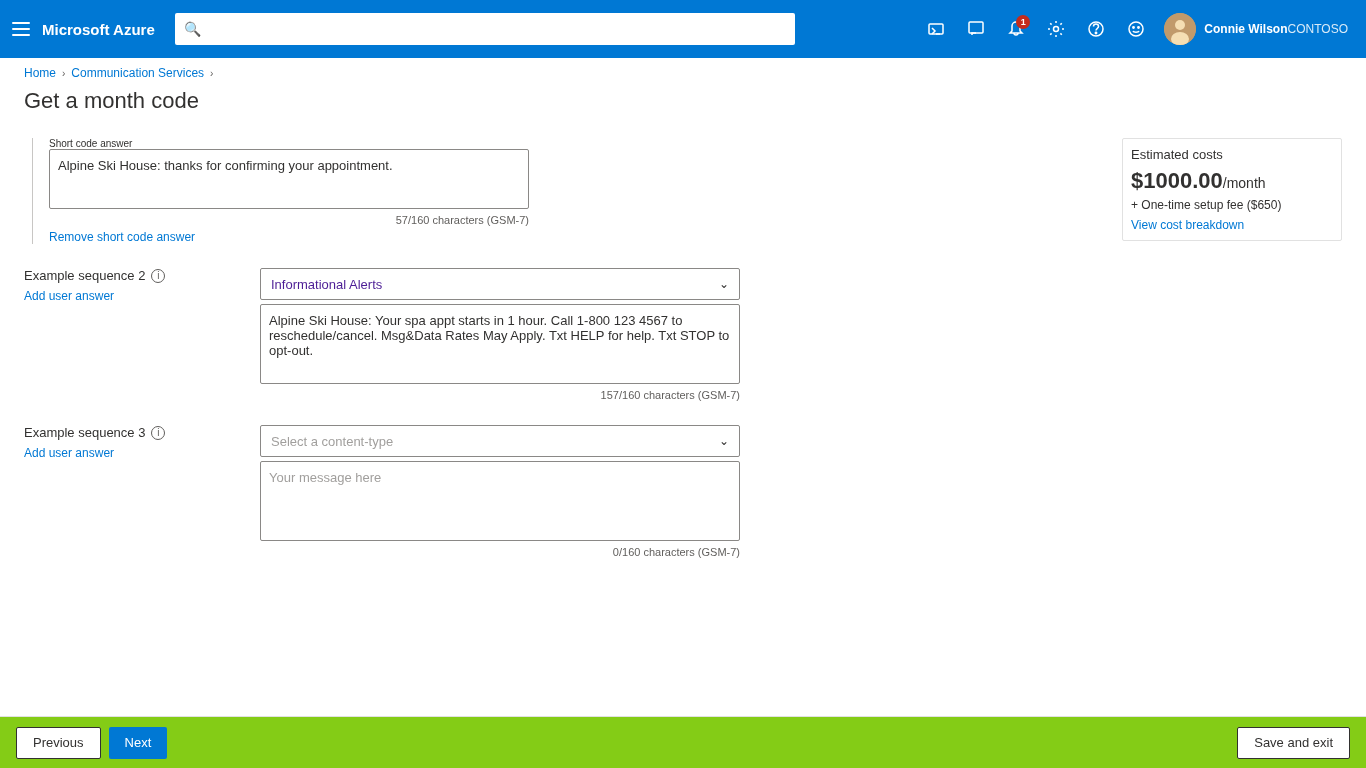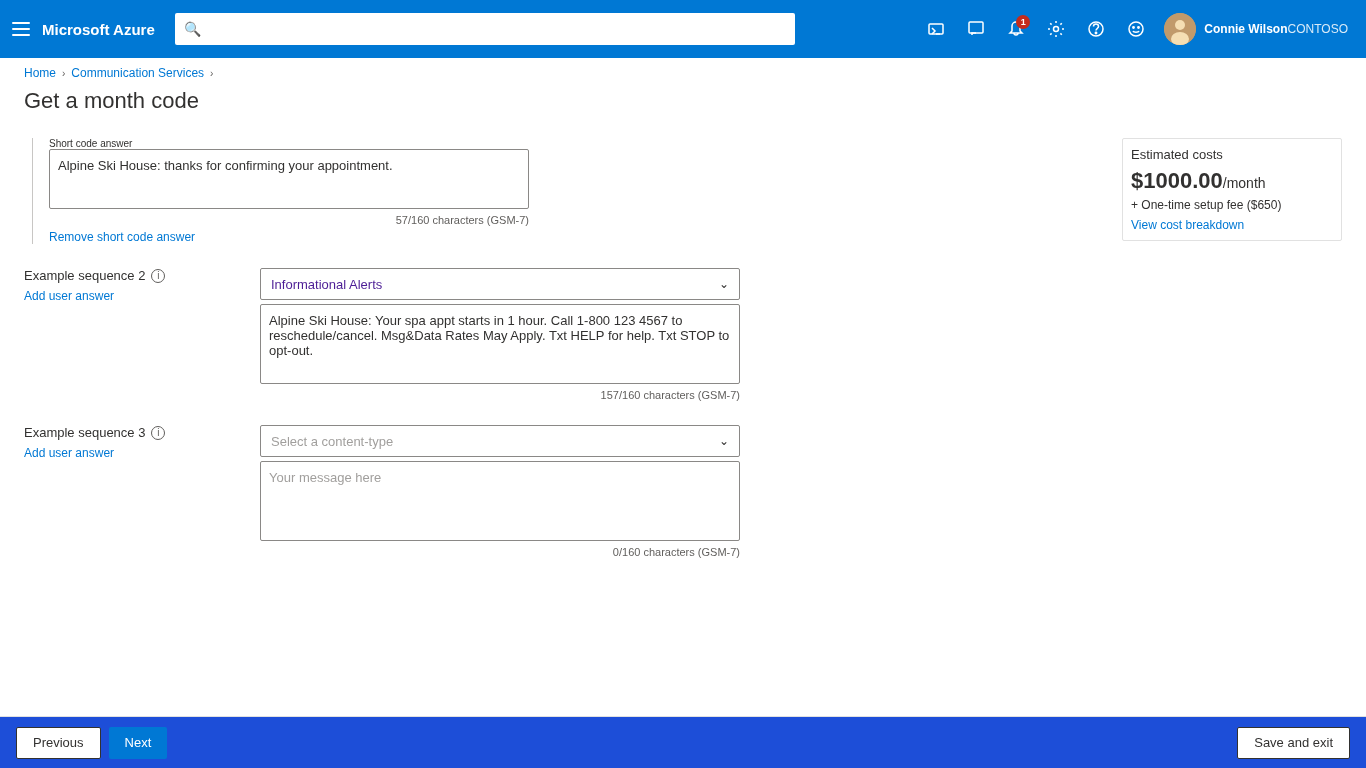--- a/index.html
+++ b/index.html
@@ -225,21 +225,21 @@
     .costs-amount { font-size: 22px; font-weight: 700; color: #323130; }
     .costs-amount .per-month { font-size: 14px; font-weight: 400; }
     .costs-setup { font-size: 12px; color: #323130; margin-top: 4px; }
     .costs-breakdown { color: #0078d4; font-size: 12px; cursor: pointer; text-decoration: none; display: inline-block; margin-top: 6px; }
 
     
     .bottom-bar {
       position: fixed;
       bottom: 0; left: 0; right: 0;
       height: 52px;
-      background: #1d4ed8;
+      background: #84cc16;
       border-top: 1px solid #e1e1e1;
       display: flex;
       align-items: center;
       padding: 0 16px;
       gap: 8px;
     }
     .btn-outline {
       height: 32px;
       padding: 0 16px;
       border: 1px solid #323130;

